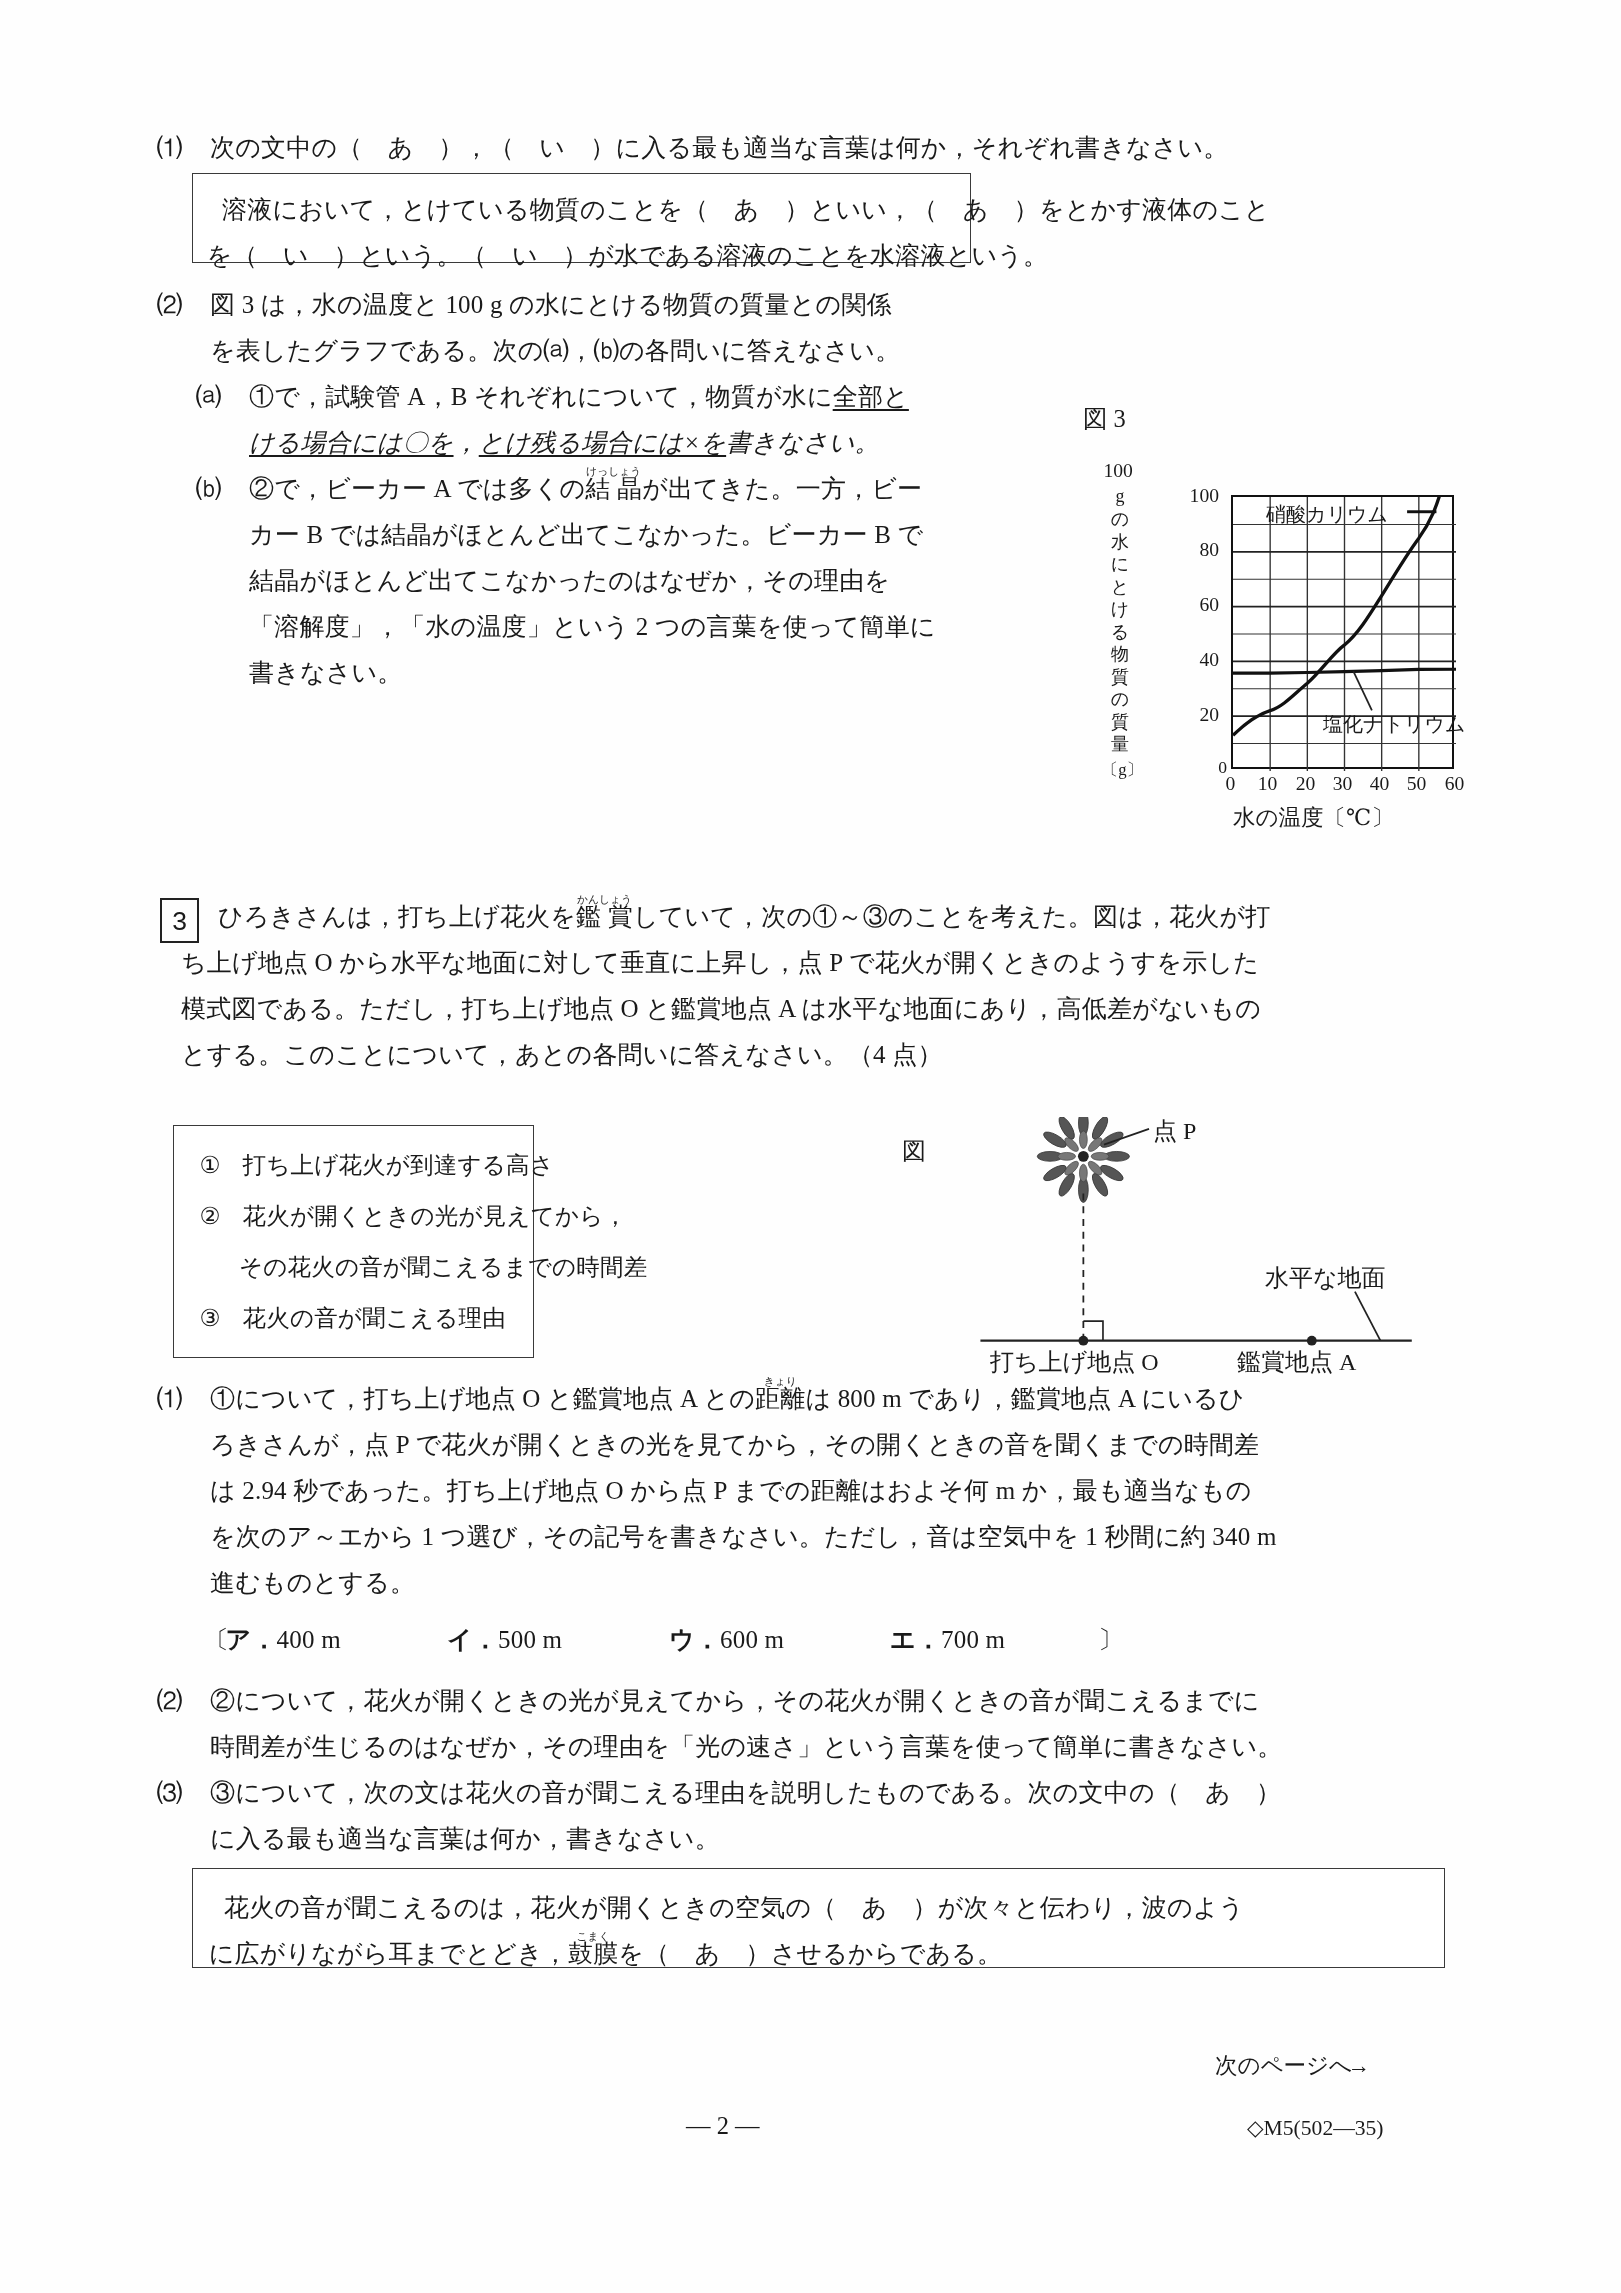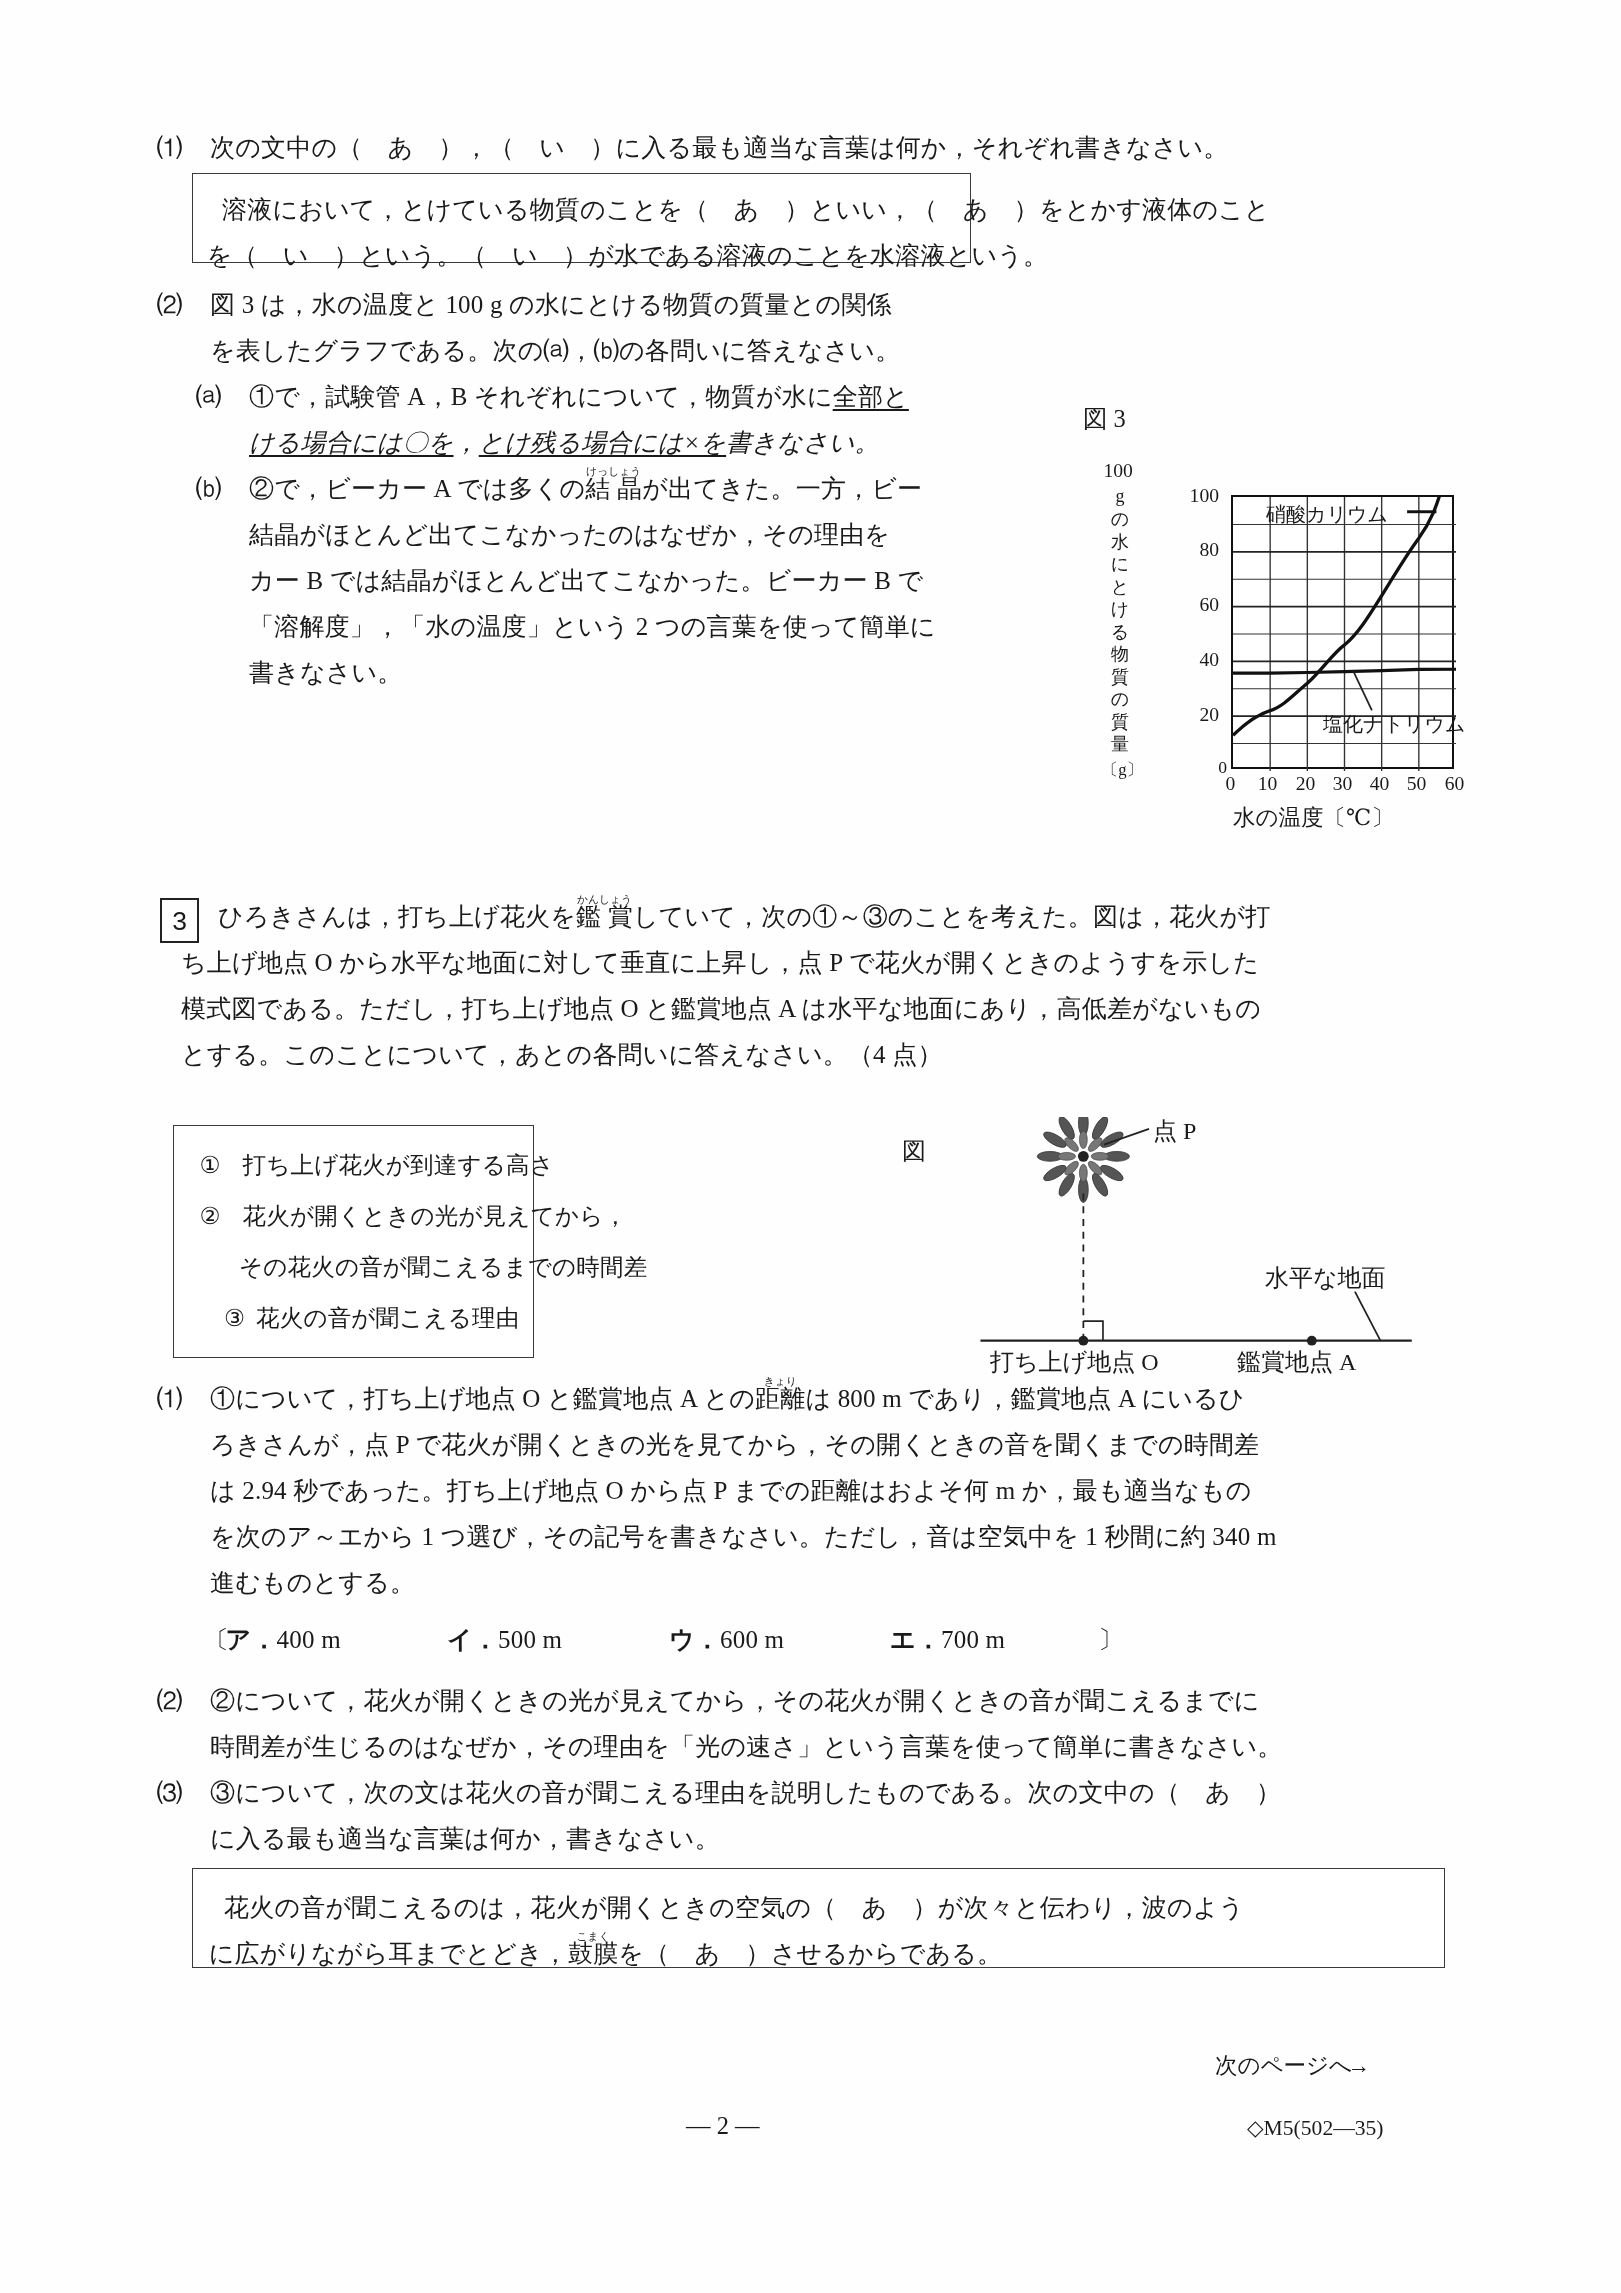--- a/index.html
+++ b/index.html
@@ -128,22 +128,22 @@
     <div class="line" style="padding-left:39px;">
       <span class="num">⒜</span><span>①で，試験管 A，B それぞれについて，物質が水に</span><span class="uline">全部と</span>
     </div>
     <div class="line" style="padding-left:92px;font-style:italic;">
       <span class="uline">ける場合には〇を</span><span>，</span><span class="uline">とけ残る場合には×を</span><span>書きなさい。</span>
     </div>
 
     <div class="line" style="padding-left:39px;">
       <span class="num">⒝</span><span>②で，ビーカー A では多くの</span><ruby><span>結 晶</span><rt>けっしょう</rt></ruby><span>が出てきた。一方，ビー</span>
     </div>
+    <div class="line" style="padding-left:92px;">カー B では結晶がほとんど出てこなかった。ビーカー B で</div>
     <div class="line" style="padding-left:92px;">結晶がほとんど出てこなかったのはなぜか，その理由を</div>
-    <div class="line" style="padding-left:92px;">カー B では結晶がほとんど出てこなかった。ビーカー B で</div>
     <div class="line" style="padding-left:92px;">「溶解度」，「水の温度」という 2 つの言葉を使って簡単に</div>
     <div class="line" style="padding-left:92px;">書きなさい。</div>
   </div>
 
   <div id="fig3wrap" style="left:1078px; top:412px; width:412px; height:412px;">
     <div id="fig3label" style="left:4.9px; top:-9.8px;">図 3</div>
 
     <div>
       <div class="axis-ylab" style="left:13.7px;  top:49px;  width:53px; font-size:19.6px;">100</div>
       <div class="axis-ylab" style="left:27.4px;  top:74px;">g</div>
@@ -228,21 +228,21 @@
   </div>
 
   <div class="framebox" style="left:173px; top:1125px; width:361px; height:233px;">
     <div class="line" style="font-size:23.5px; line-height:51px; padding:13.7px 0 0 25.5px;">
       <span style="display:inline-block;width:43px;">①</span><span>打ち上げ花火が到達する高さ</span>
     </div>
     <div class="line" style="font-size:23.5px; line-height:51px; padding-left:25.5px;">
       <span style="display:inline-block;width:43px;">②</span><span>花火が開くときの光が見えてから，</span>
     </div>
     <div class="line" style="font-size:23.5px; line-height:51px; padding-left:65px;">その花火の音が聞こえるまでの時間差</div>
-    <div class="line" style="font-size:23.5px; line-height:51px; padding-left:25.5px;text-align:center;">
+    <div class="line" style="font-size:23.5px; line-height:51px; padding-left:25.5px;">
       <span style="display:inline-block;width:43px;">③</span><span>花火の音が聞こえる理由</span>
     </div>
   </div>
 
   <div id="diagwrap" style="left:902px; top:1117px; width:549px; height:265px;">
     <div class="dglabel" style="left:0px; top:17.6px;">図</div>
 
     <svg width="549" height="265" viewBox="0 0 560 270" style="position:absolute;left:0;top:0;">
 
       <g transform="translate(185,40)">

